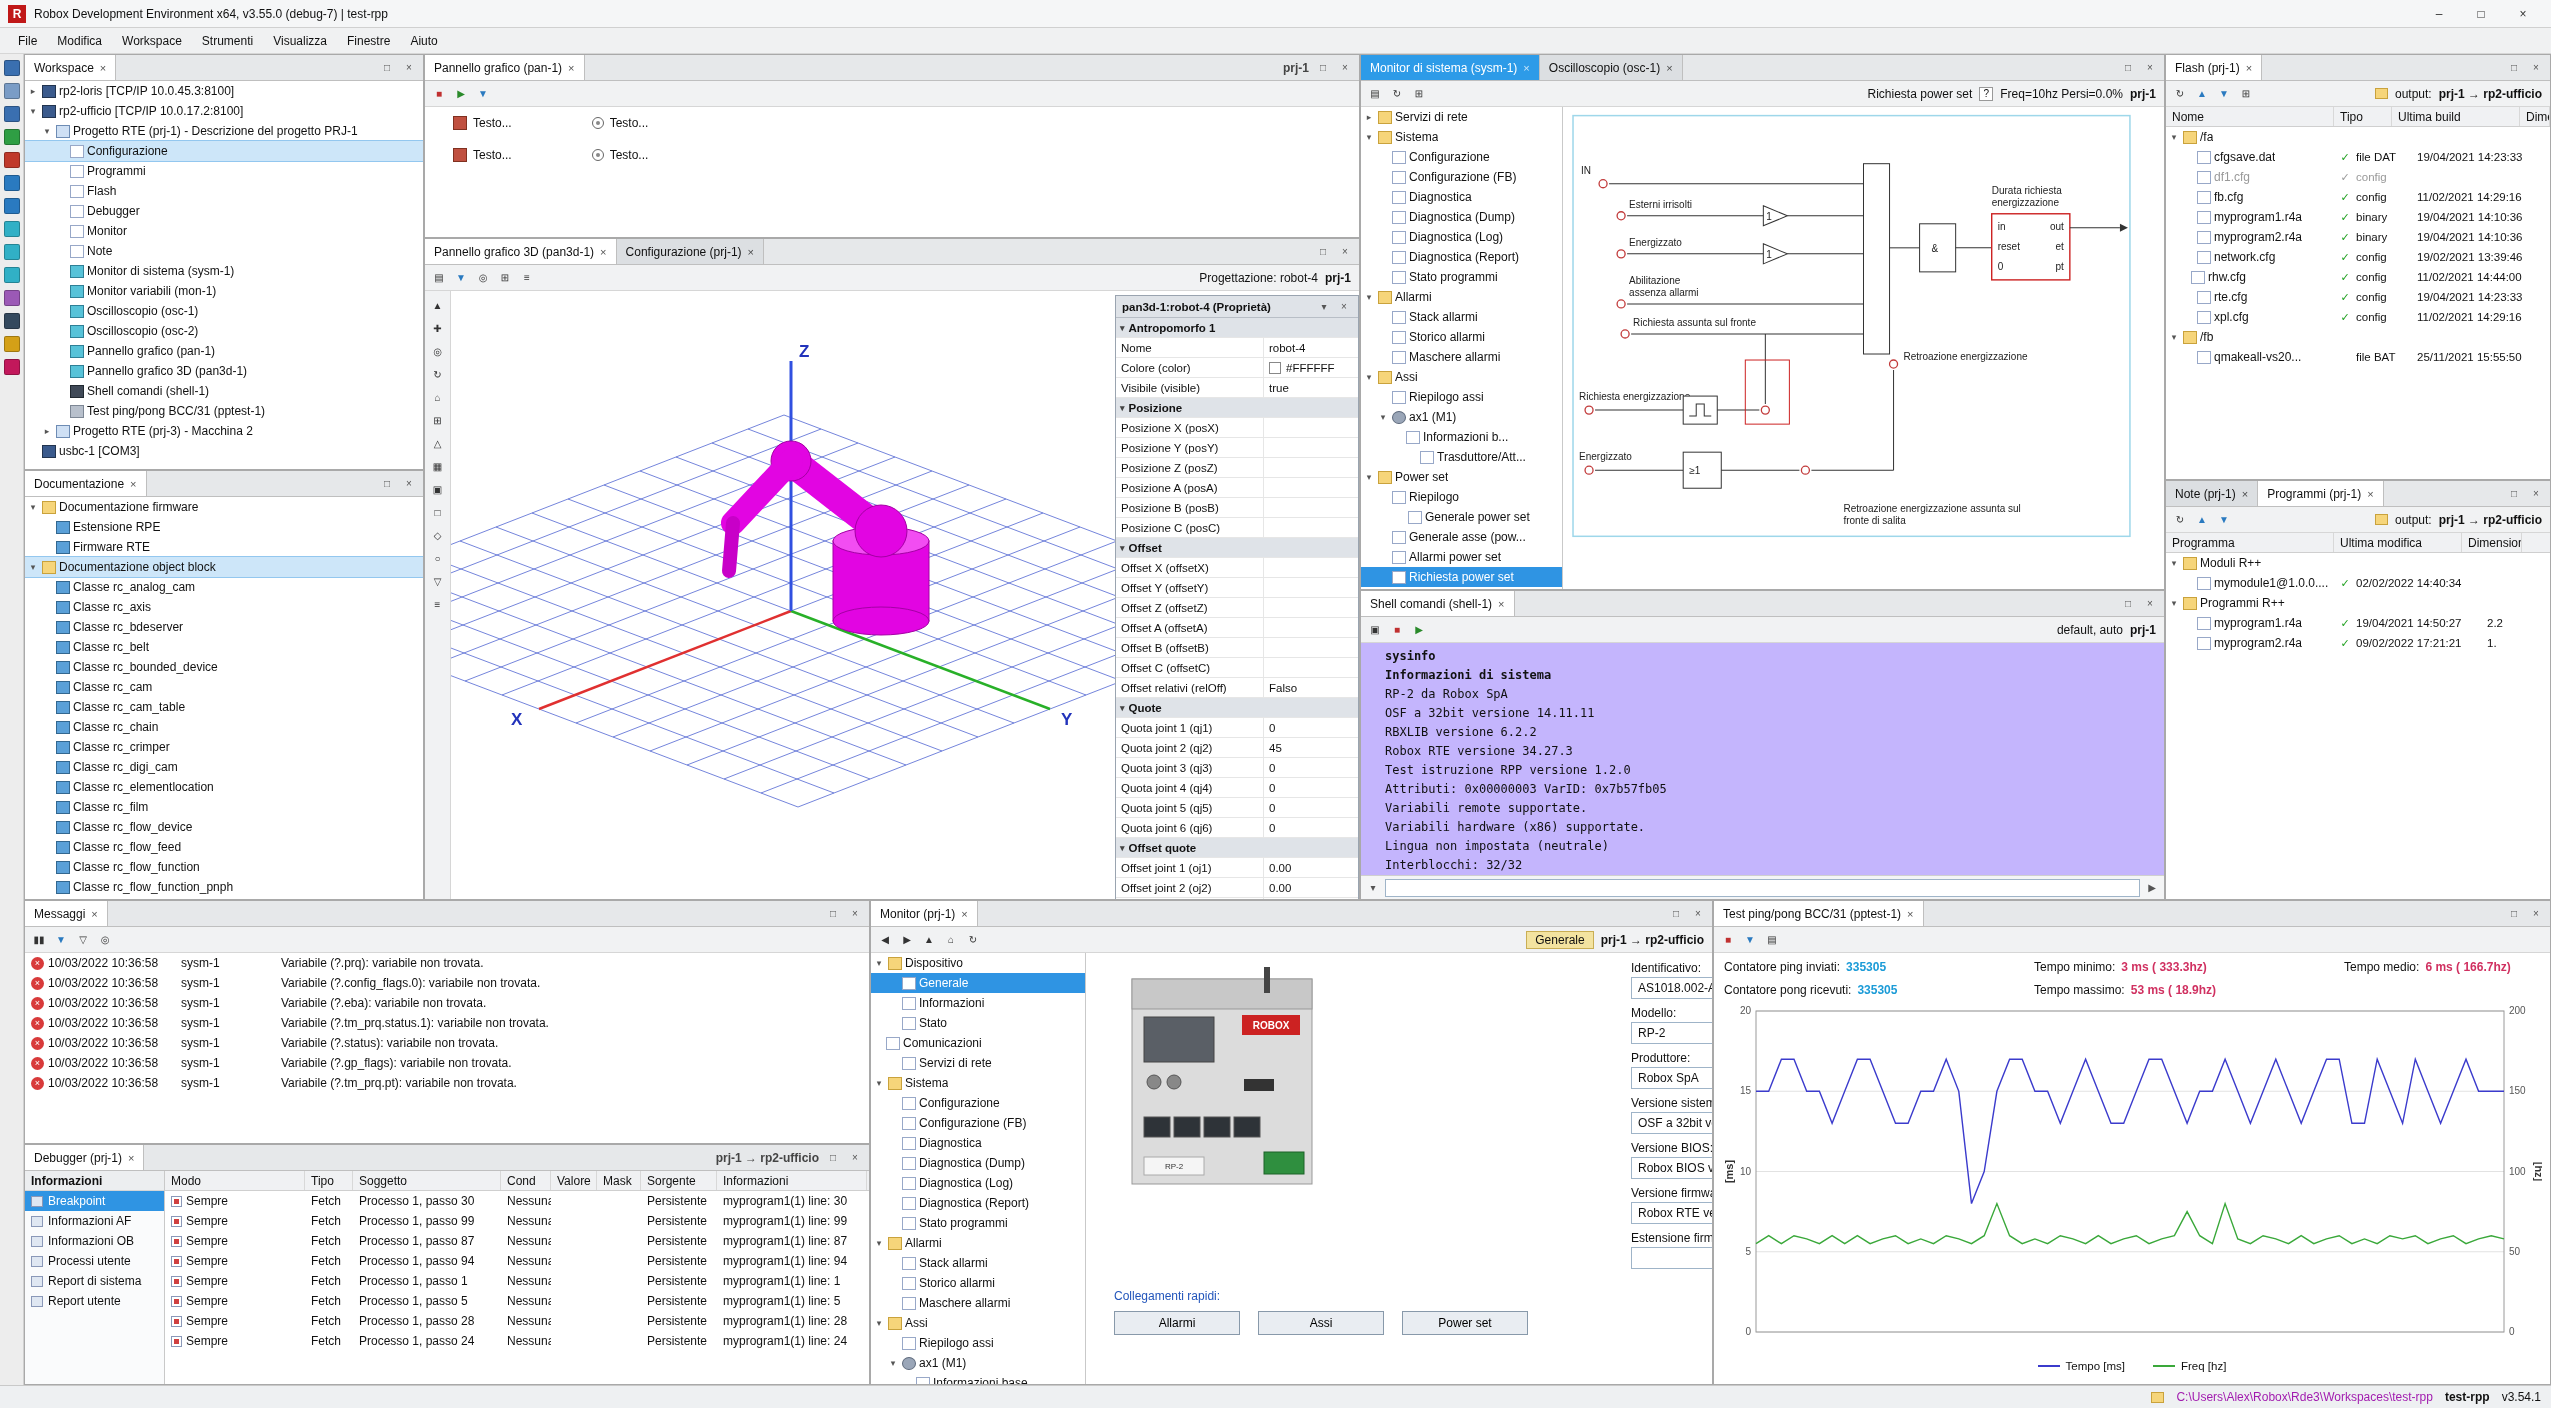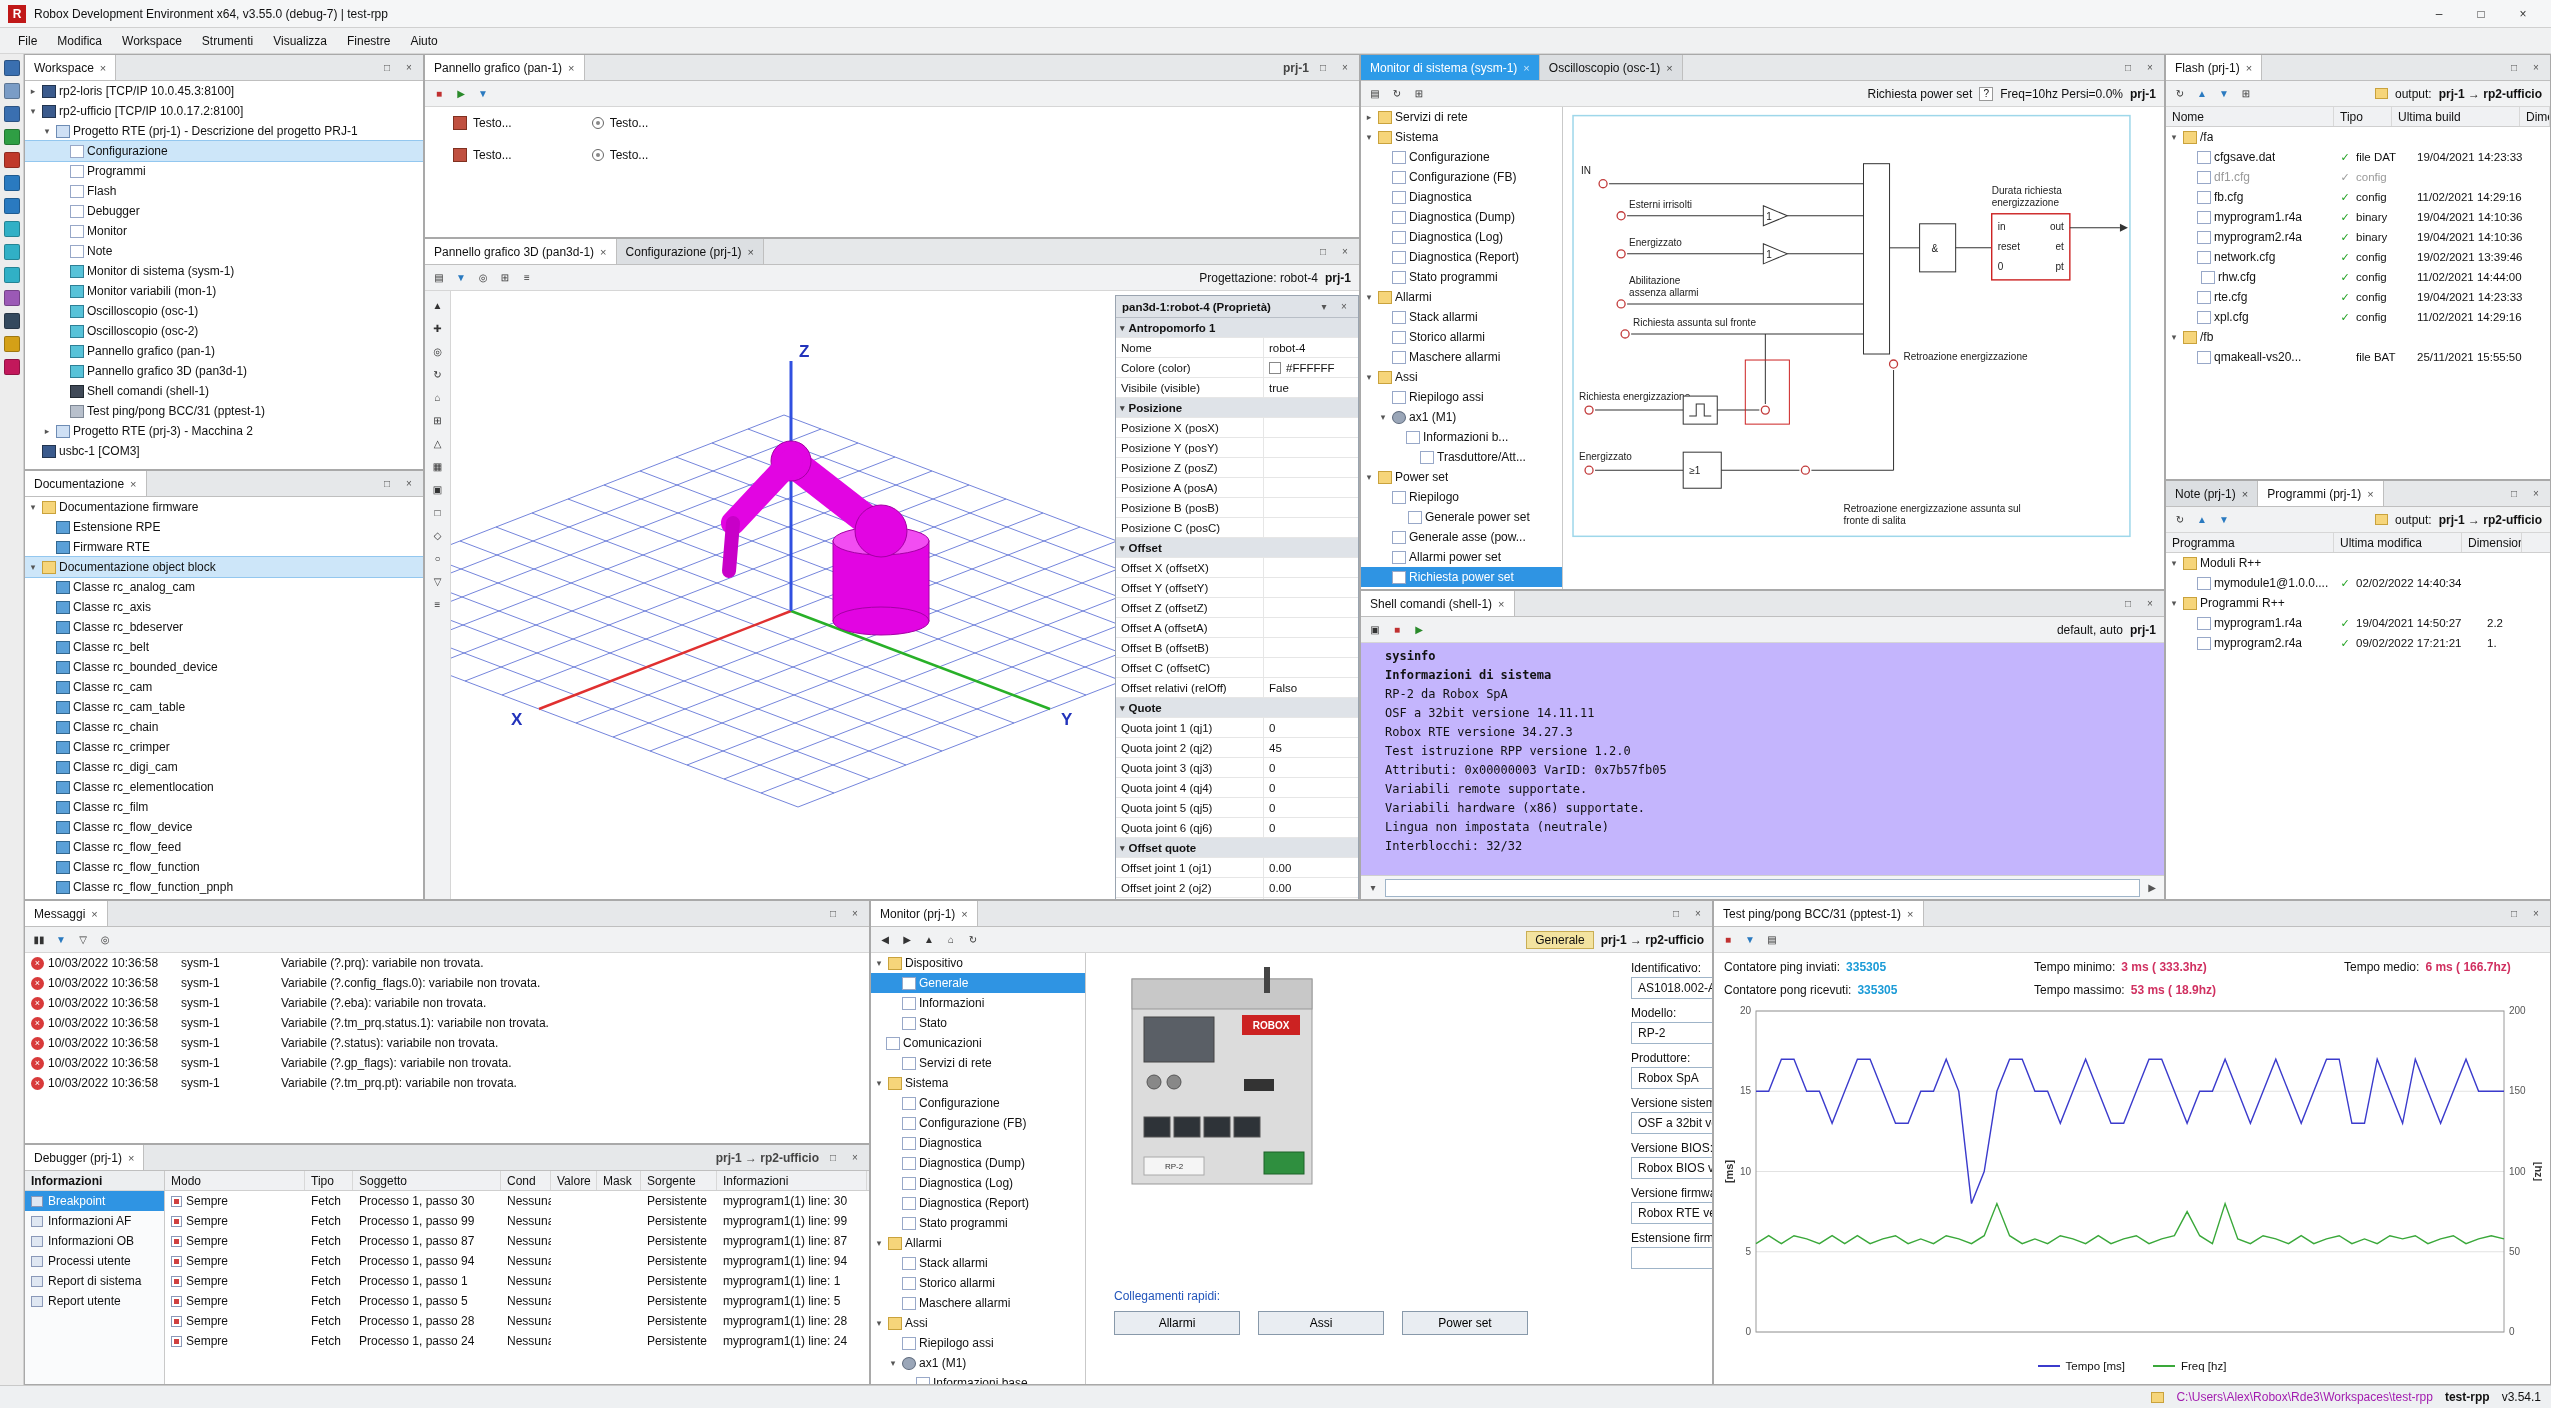--- a/index.html
+++ b/index.html
@@ -1346,20 +1346,21 @@
       <div class="tright">
         <span>default, auto</span>
         <span class="bold">prj-1</span>
       </div>
     </div>
     <div class="shellbody">
         <div class="sline b">sysinfo</div>
         <div class="sline b">Informazioni di sistema</div>
         <div class="sline">RP-2 da Robox SpA</div>
         <div class="sline">OSF a 32bit versione 14.11.11</div>
+        <div class="sline">RBXLIB versione 6.2.2</div>
         <div class="sline">Robox RTE versione 34.27.3</div>
         <div class="sline">Test istruzione RPP versione 1.2.0</div>
         <div class="sline">Attributi: 0x00000003 VarID: 0x7b57fb05</div>
         <div class="sline">Variabili remote supportate.</div>
         <div class="sline">Variabili hardware (x86) supportate.</div>
         <div class="sline">Lingua non impostata (neutrale)</div>
         <div class="sline">Interblocchi: 32/32</div>
       </div>
     <div class="shellin">
       <span class="capbtn">▾</span>
@@ -1464,21 +1465,21 @@
             <span class="fname" style="padding-left: 16px;">
               <span class="arr"></span>
               <span class="ic ic-file"></span>
               <span class="tlabel">network.cfg</span>
             </span>
             <span class="chk">✓</span>
             <span class="fc f-tipo">config</span>
             <span class="fc f-build">19/02/2021 13:39:46</span>
           </div>
           <div class="trow">
-            <span class="fname" style="padding-left: 20px;">
+            <span class="fname" style="padding-left: 10px;">
               <span class="arr"></span>
               <span class="ic ic-file"></span>
               <span class="tlabel">rhw.cfg</span>
             </span>
             <span class="chk">✓</span>
             <span class="fc f-tipo">config</span>
             <span class="fc f-build">11/02/2021 14:44:00</span>
           </div>
           <div class="trow">
             <span class="fname" style="padding-left: 16px;">

